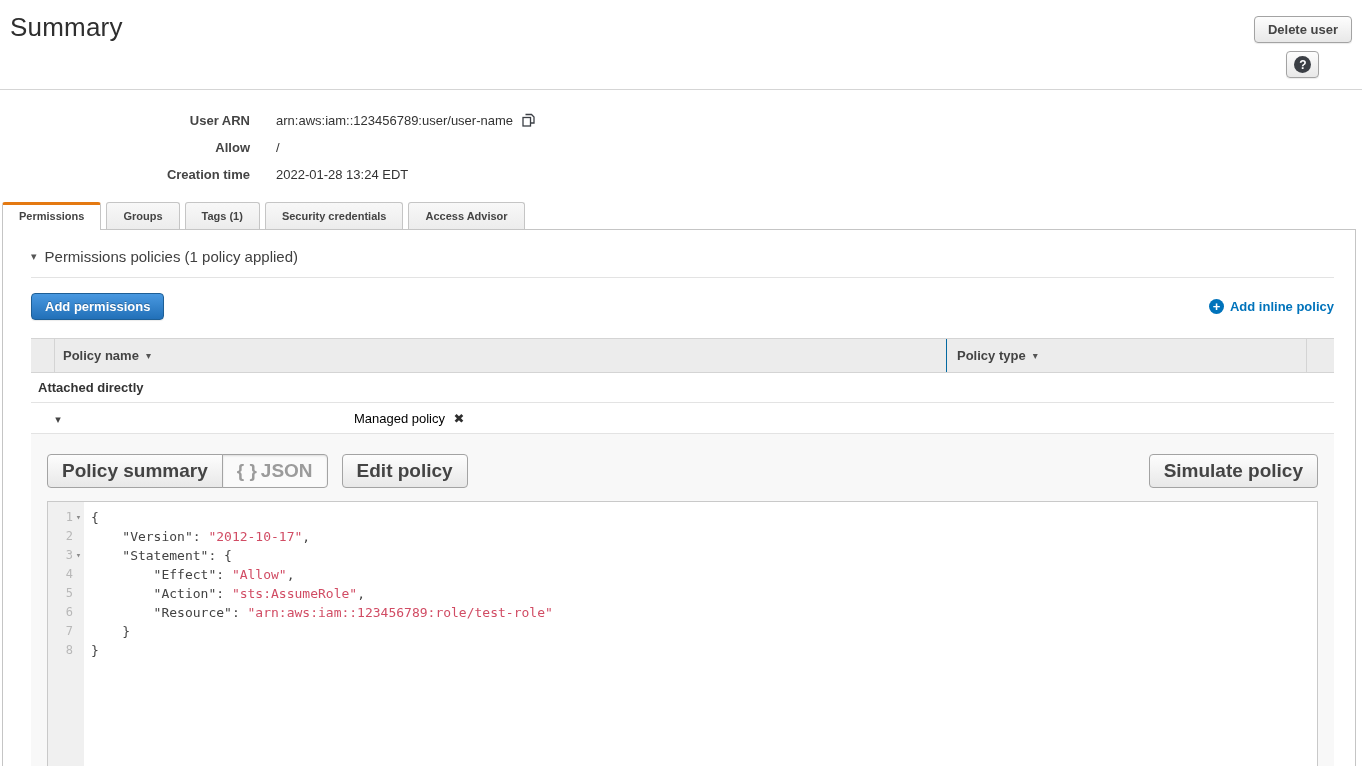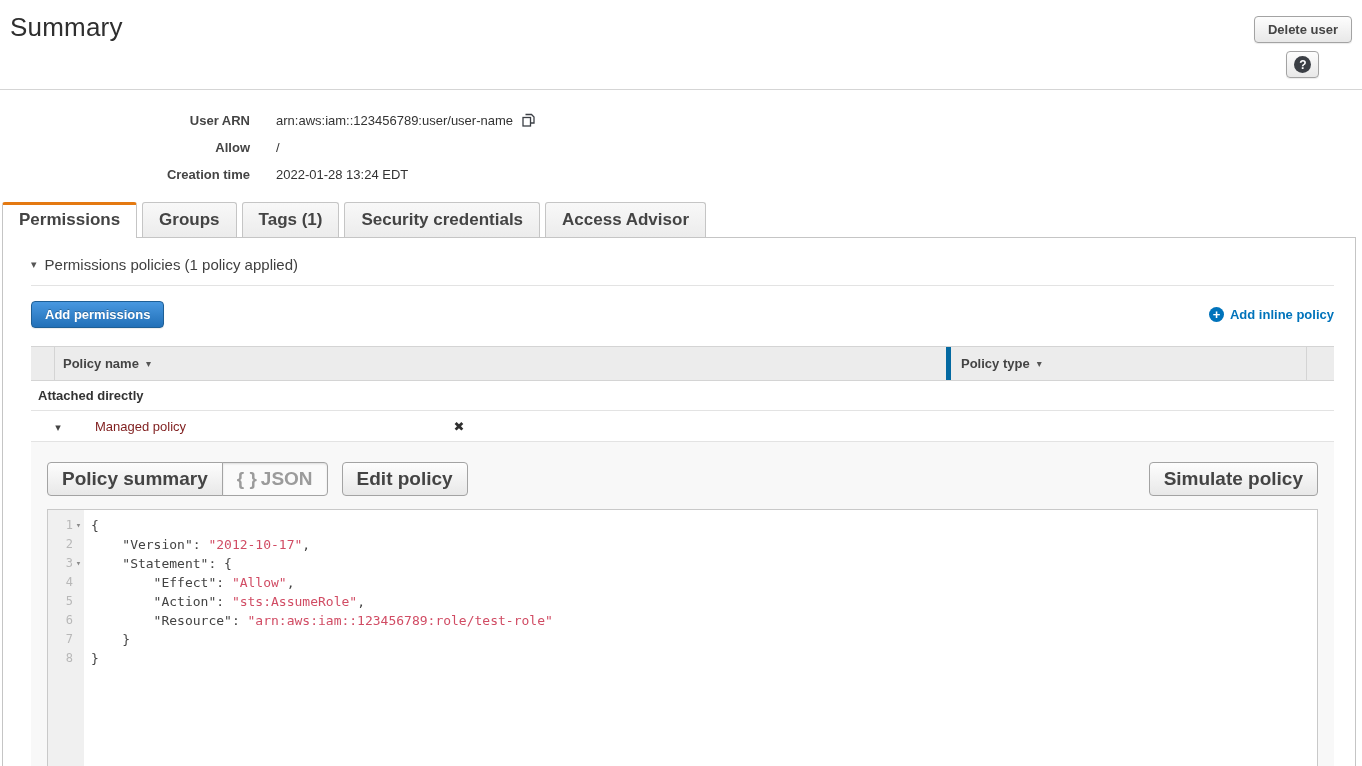--- a/index.html
+++ b/index.html
@@ -26,21 +26,21 @@
 
   
   .details { margin:16px 0 14px 0; }
   .detail-row { display:flex; align-items:center; padding:6px 0; font-size:13px; }
   .detail-label { width:250px; text-align:right; font-weight:bold; color:#444; flex:none; }
   .detail-value { margin-left:26px; color:#333; display:flex; align-items:center; gap:8px; }
   .copy-icon { display:inline-flex; cursor:pointer; }
 
   
   .tabs { display:flex; gap:5px; margin-left:2px; position:relative; z-index:2; }
-  .tab { font-size:17px; font-weight:bold; color:#444; padding:7px 16px 7px 16px;
+  .tab { font-size:11px; font-weight:bold; color:#444; padding:7px 16px 7px 16px;
     background:linear-gradient(#f8f8f8,#ececec); border:1px solid #c5c5c5;
     border-bottom:none; border-radius:3px 3px 0 0; cursor:pointer; white-space:nowrap; }
   .tab.active { background:#fff; border-top:3px solid #e47911; padding-top:5px;
     margin-bottom:-1px; padding-bottom:8px; }
 
   
   .panel { margin:0 6px 0 2px; border:1px solid #c5c5c5; background:#fff;
     height:585px; padding:14px 21px 0 28px; }
   .section-title { display:flex; align-items:center; gap:8px; font-size:15px; color:#3f3f3f;
     margin:4px 0 12px 0; }
@@ -53,31 +53,31 @@
   .plus-circle { width:15px; height:15px; border-radius:50%; background:#0073bb; color:#fff;
     font-size:13px; font-weight:bold; line-height:13px; display:flex; align-items:center; justify-content:center; }
 
   
   .policy-table { border-top:1px solid #d4d4d4; font-size:13px; }
   .thead { display:flex; background:#ececec; border-bottom:1px solid #d4d4d4; height:34px; }
   .th { display:flex; align-items:center; font-weight:bold; color:#444; cursor:pointer; }
   .th .sort-caret { font-size:10px; color:#555; margin-left:7px; }
   .col-exp { width:24px; flex:none; border-right:1px solid #d4d4d4; }
   .col-name { flex:1; padding-left:8px; }
-  .col-type { width:360px; flex:none; border-left:5px solid #0369a1; padding-left:10px;text-align:right; }
+  .col-type { width:360px; flex:none; border-left:1px solid #0369a1; padding-left:10px;text-align:right; }
   .col-act { width:28px; flex:none; border-left:1px solid #d4d4d4; }
 
   .group-row { display:flex; align-items:center; height:30px; border-bottom:1px solid #e3e3e3;
     font-weight:bold; color:#333; padding-left:7px; }
   .policy-row { display:flex; align-items:center; height:31px; border-bottom:1px solid #e3e3e3; }
   .policy-row .cell-exp { width:54px; flex:none; text-align:center; }
   .row-caret { font-size:11px; color:#444; cursor:pointer; }
   .policy-row .cell-name { flex:1; padding-left:25px; }
   .policy-link { color:#0073bb; text-decoration:none; cursor:pointer; }
-  .policy-row .cell-type { width:360px; flex:none; padding-left:10px; color:#7f1d1d; }
+  .policy-row .cell-type { width:360px; flex:none; padding-left:10px; color:#000000;text-align:right; }
   .policy-row .cell-act { width:28px; flex:none; text-align:center; }
   .remove-x { font-size:13px; color:#2f2f2f; cursor:pointer; font-weight:bold; }
 
   
   .expanded { background:#f8f8f8; border-bottom:1px solid #d9d9d9; padding:20px 16px 21px 16px; }
   .policy-toolbar { display:flex; align-items:center; margin-bottom:13px; }
   .tbtn { font-size:19px; font-weight:bold; color:#444; padding:5px 14px;
     background:linear-gradient(#fdfdfd,#e8e8e8); border:1px solid #a3a3a3; border-radius:4px;
     cursor:pointer; white-space:nowrap; }
   .tbtn.grp-left { border-radius:4px 0 0 4px; }

